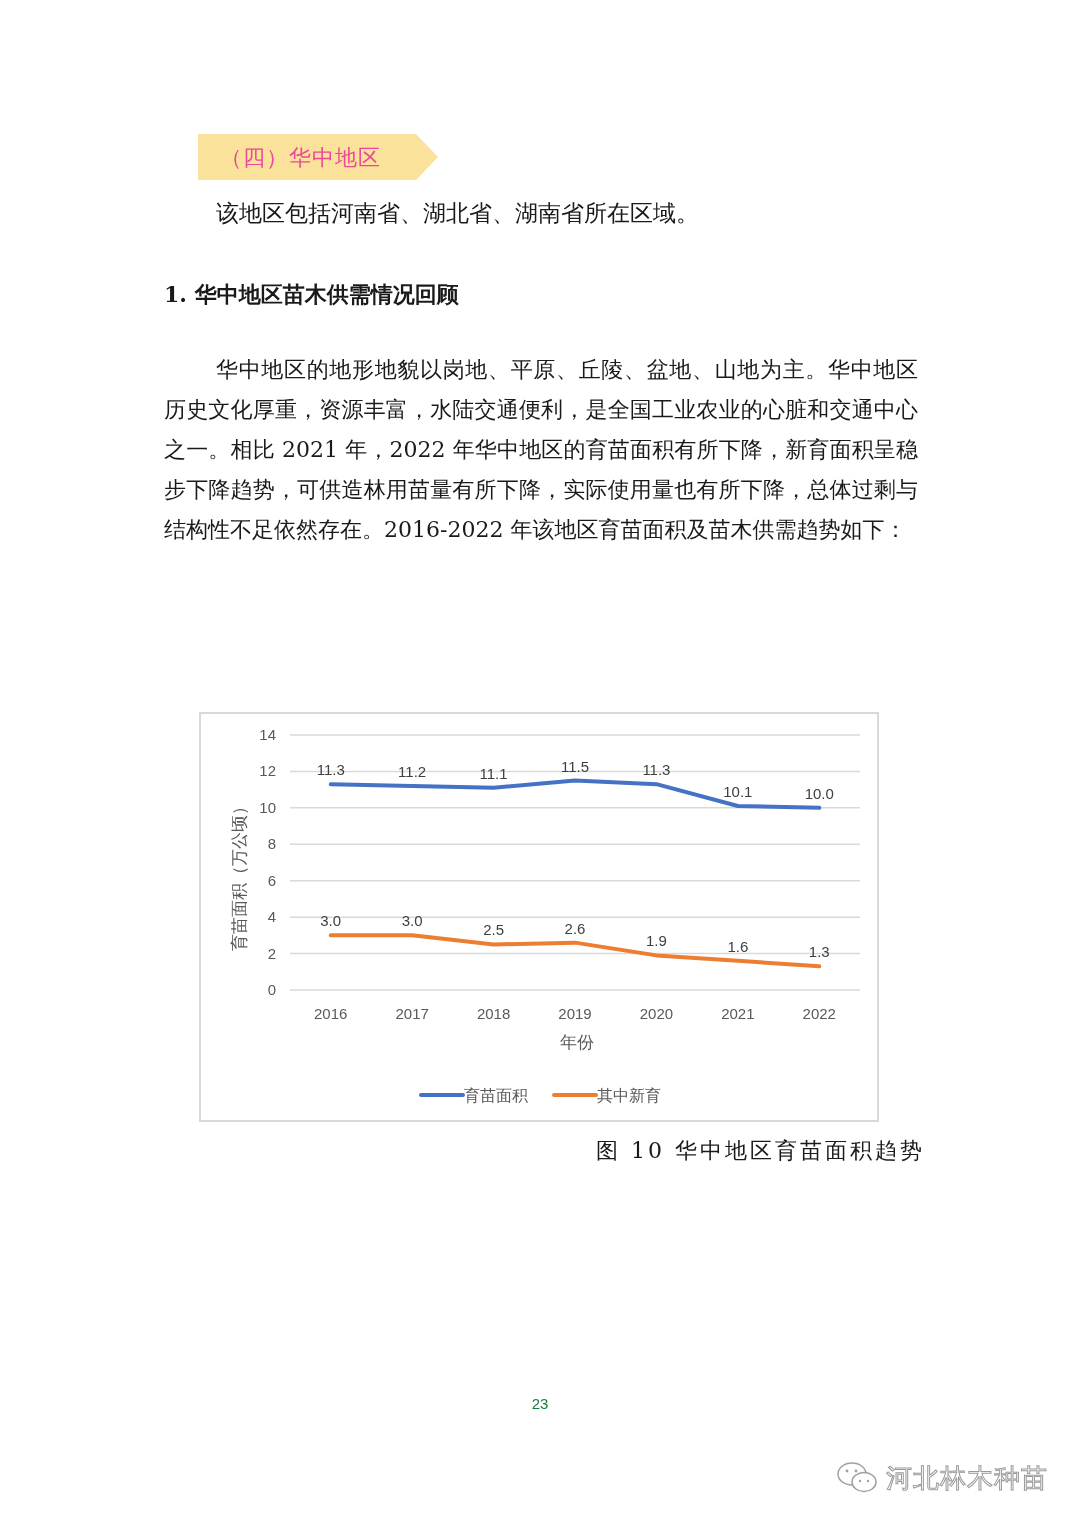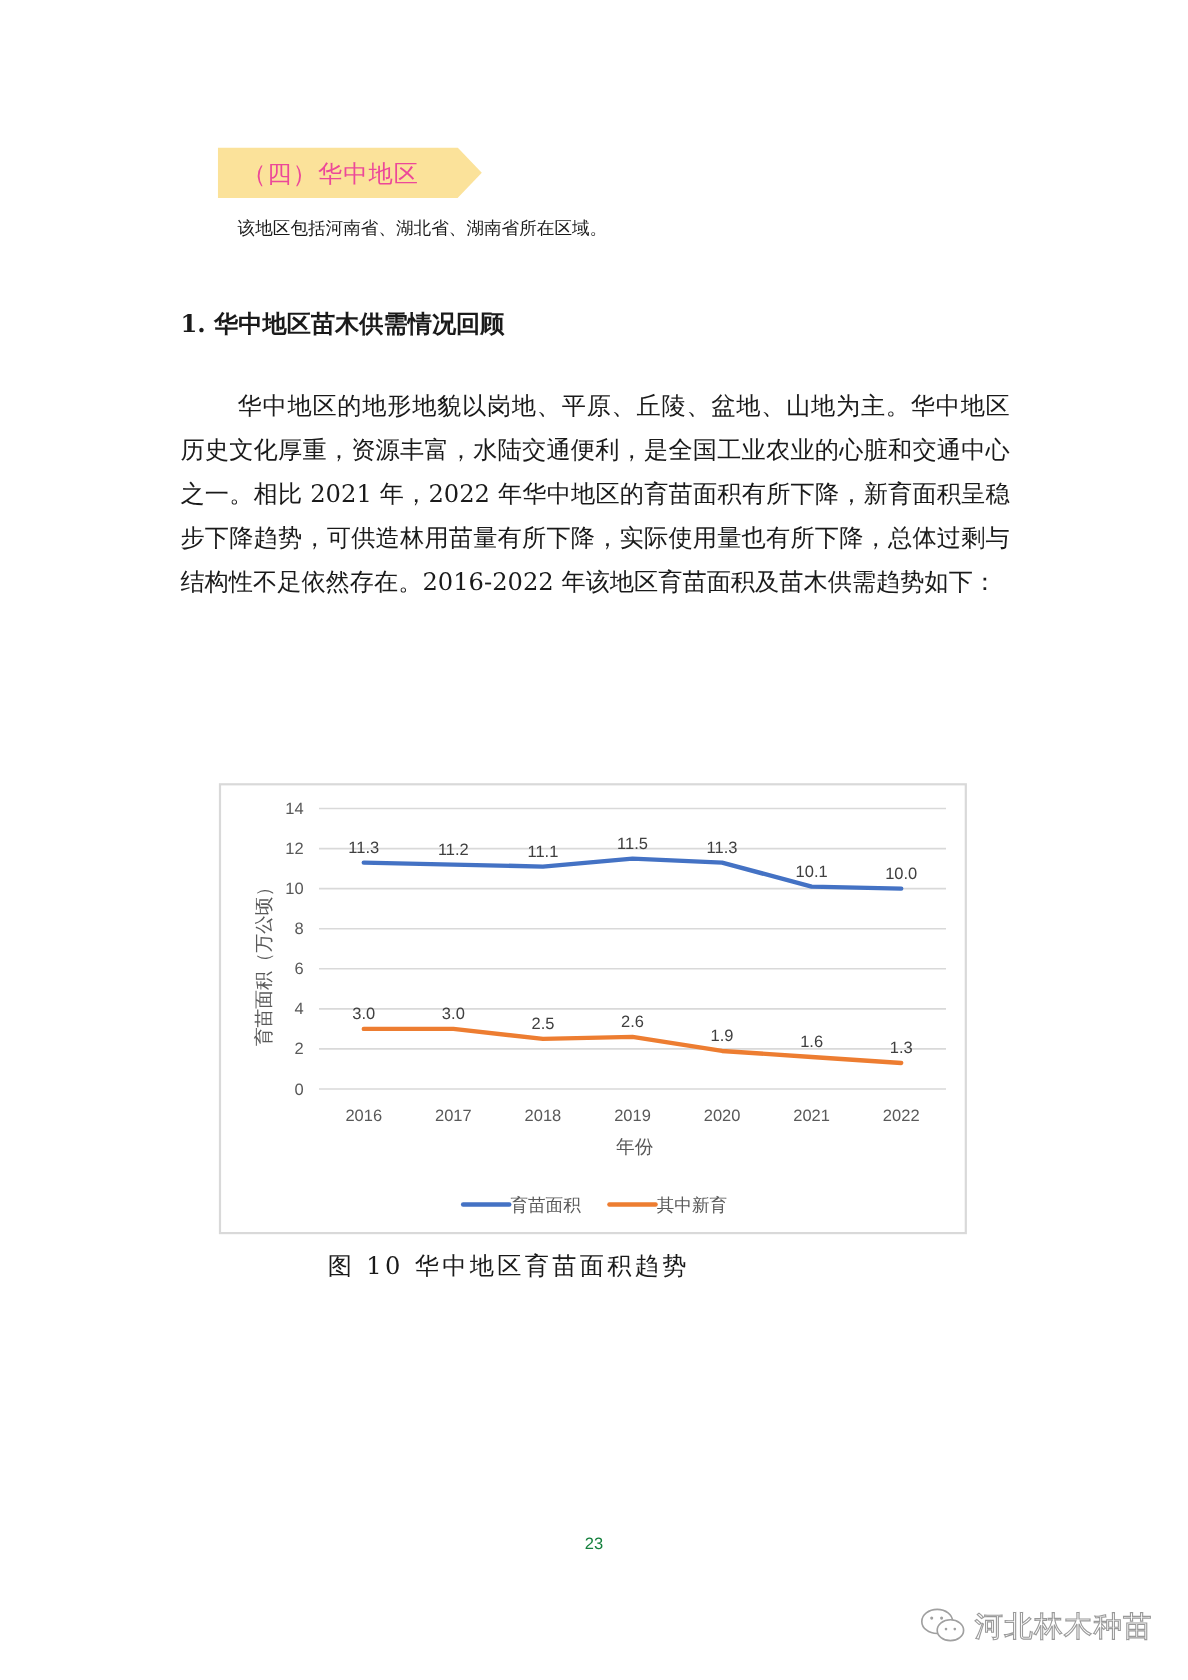--- a/index.html
+++ b/index.html
@@ -2,28 +2,28 @@
 <html><head>
 <meta charset="utf-8">
 <style>
   html, body { margin: 0; padding: 0; background: #ffffff; }
   body { width: 1080px; height: 1527px; position: relative; overflow: hidden;
          font-family: "DejaVu Serif", "Liberation Serif", serif; color: #1a1a1a; }
   .section-tag { position: absolute; left: 198px; top: 134px; width: 240px; height: 46px; }
   .section-tag svg { position: absolute; left: 0; top: 0; }
   .section-tag span { position: absolute; left: 22px; top: 9px; font-family: "DejaVu Sans", sans-serif;
          font-size: 22px; color: #ec4899; letter-spacing: 1px; }
-  .intro { position: absolute; left: 216px; top: 198px; font-size: 16px; }
+  .intro { position: absolute; left: 216px; top: 198px; font-size: 23px; }
   .heading { position: absolute; left: 164px; top: 280px; font-size: 22px; font-weight: bold; }
   .para { position: absolute; left: 164px; top: 350px; width: 754px; font-size: 22px; line-height: 40px;
           text-align: justify; text-indent: 52px; }
   .chart-box { position: absolute; left: 199px; top: 712px; width: 680px; height: 410px;
           border: 2px solid #d9d9d9; box-sizing: border-box; background: #fff; }
   .chart-box svg { position: absolute; left: 0; top: 0; }
-  .caption { position: absolute; left: 0; width: 925px; top: 1136px; text-align: center; font-size: 22px; letter-spacing: 3px; }
+  .caption { position: absolute; left: 0; width: 925px; top: 1136px; text-align: right; font-size: 22px; letter-spacing: 3px; }
   .page-num { position: absolute; left: 0; width: 1080px; top: 1395px; text-align: center;
           font-family: "Liberation Sans", sans-serif; font-size: 15px; color: #15803d; }
   .watermark { position: absolute; left: 836px; top: 1458px; height: 40px; display: flex; align-items: center; text-align: center; }
   .watermark span { font-family: "DejaVu Sans", sans-serif; font-size: 26px; color: #ffffff;
           -webkit-text-stroke: 1px #9a9a9a; margin-left: 6px; letter-spacing: 1px; }
 </style>
 </head>
 <body>
 
 <div class="section-tag">

